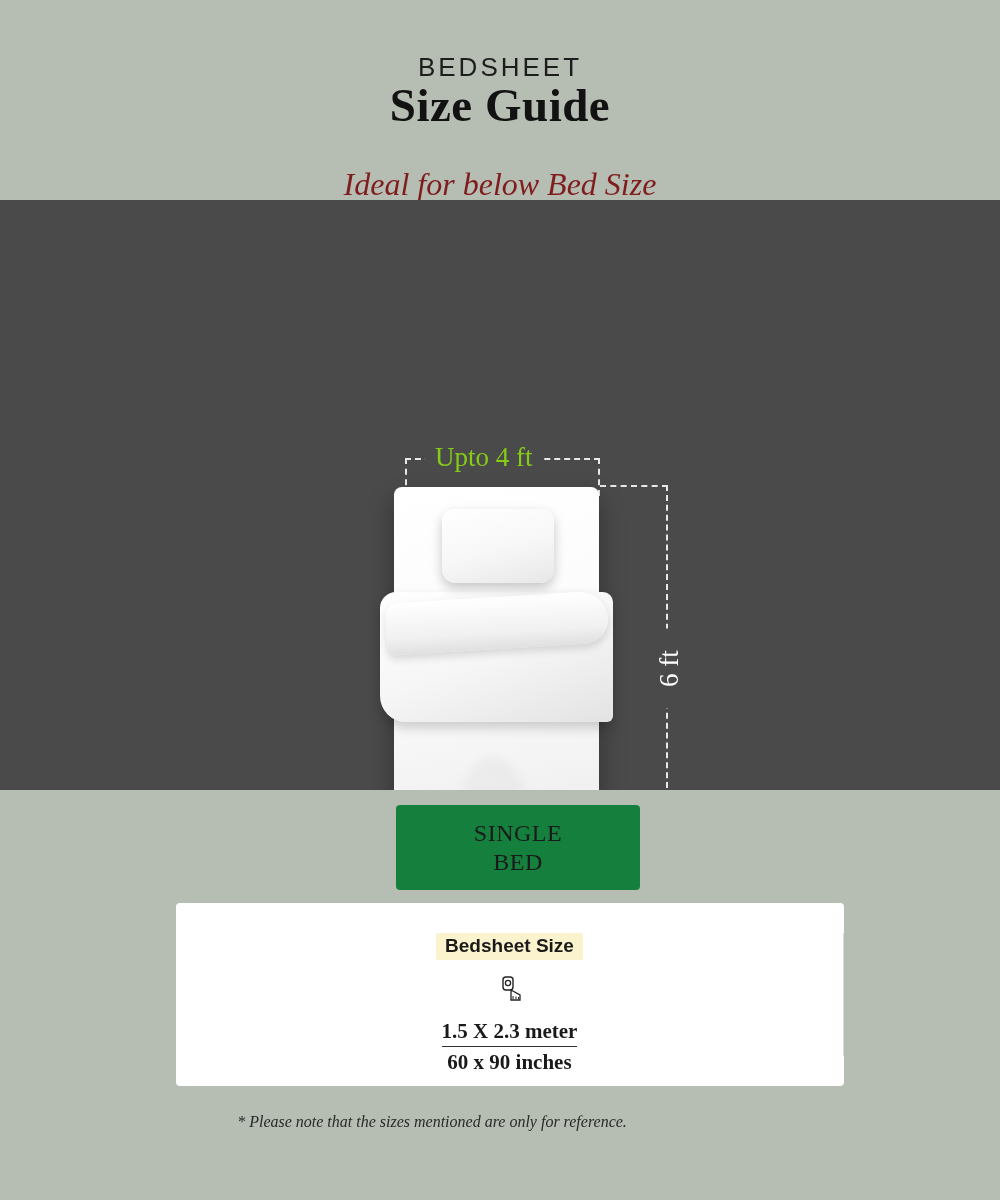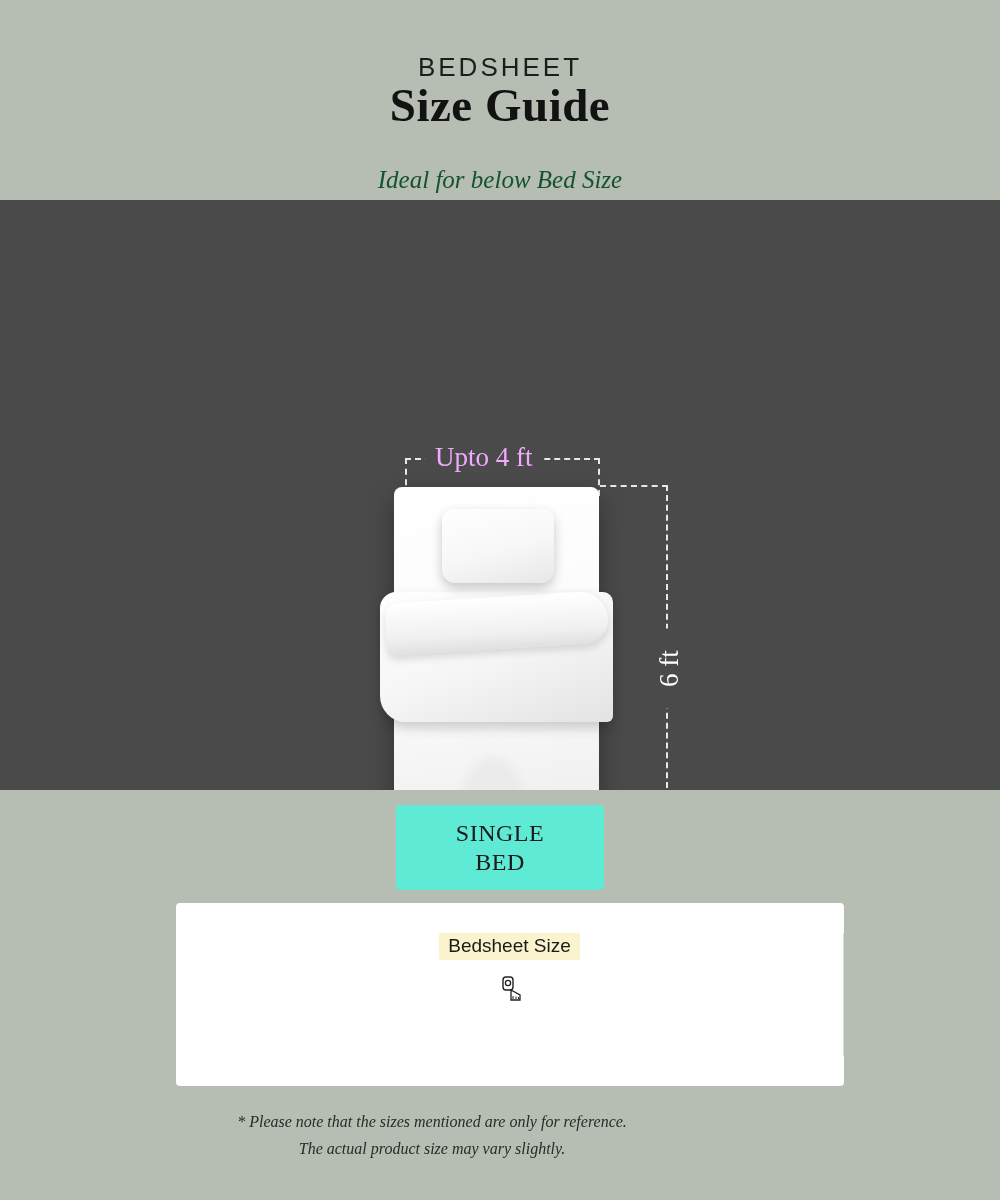--- a/index.html
+++ b/index.html
@@ -44,23 +44,23 @@
     font-weight: 700;
     color: #121212;
     letter-spacing: 0.5px;
   }
   .subtitle {
     position: absolute;
     top: 166px;
     left: 0;
     width: 1000px;
     font-family: "Liberation Serif", serif;
-    font-size: 25px;
+    font-size: 32px;
     font-style: italic;
-    color: #14532d;
+    color: #7f1d1d;
   }
 
   
   .panel {
     position: absolute;
     top: 200px;
     left: 0;
     width: 1000px;
     height: 590px;
     background: #4a4a4a;
@@ -78,21 +78,21 @@
     border-top: 2px dashed #e8e8e8;
     border-right: 2px dashed #e8e8e8;
     box-sizing: border-box;
   }
   .label-width {
     position: absolute;
     left: 425px;
     top: 240px;
     padding: 0 10px;
     background: #4a4a4a;
-    color: #f0abfc;
+    color: #84cc16;
     font-family: "Liberation Serif", serif;
     font-size: 27px;
     line-height: 34px;
   }
   .guide-right {
     position: absolute;
     left: 600px;
     top: 285px;
     width: 68px;
     height: 412px;
@@ -173,23 +173,23 @@
     background: linear-gradient(180deg, rgba(0,0,0,0.035), rgba(0,0,0,0));
     border-radius: 50%;
     filter: blur(4px);
   }
 
   
   .bedtype-card {
     position: absolute;
     left: 396px;
     top: 805px;
-    width: 208px;
+    width: 244px;
     height: 85px;
-    background: #5eead4;
+    background: #15803d;
     border-radius: 4px;
     display: flex;
     flex-direction: column;
     align-items: center;
     justify-content: center;
   }
   .bedtype-card span {
     font-family: "Liberation Serif", serif;
     font-size: 24px;
     color: #1a1a1a;
@@ -208,20 +208,21 @@
     border-radius: 4px;
     display: flex;
   }
   .spec-col {
     flex: 1;
     display: flex;
     flex-direction: column;
     align-items: center;
     padding-top: 30px;
     box-sizing: border-box;
+    font-weight: bold;
   }
   .spec-divider {
     width: 1px;
     background: #d9d9d9;
     margin: 30px 0;
   }
   .spec-label {
     font-family: "Liberation Sans", sans-serif;
     font-size: 19px;
     color: #1a1a1a;
@@ -310,23 +311,26 @@
     <div class="spec-icon">
       <svg width="30" height="30" viewBox="0 0 30 30">
         <rect x="8" y="3" width="10" height="13" rx="3" fill="none" stroke="#222" stroke-width="1.4"></rect>
         <circle cx="13" cy="9" r="2.6" fill="none" stroke="#222" stroke-width="1.3"></circle>
         <path d="M16 16 L25 21 L25 26 L16 26 Z" fill="none" stroke="#222" stroke-width="1.3"></path>
         <line x1="18" y1="22" x2="18" y2="25" stroke="#222" stroke-width="1"></line>
         <line x1="21" y1="22.5" x2="21" y2="25" stroke="#222" stroke-width="1"></line>
         <line x1="23.5" y1="23" x2="23.5" y2="25" stroke="#222" stroke-width="1"></line>
       </svg>
     </div>
+    <div class="spec-value">
+      <span class="line1">1.5 X 2.3 meter</span>
+      <span class="line2">60 x 90 inches</span>
+    </div>
   </div>
 
   <div class="spec-divider"></div>
 
 
 </div>
 
 <div class="footnote">
   <div>* Please note that the sizes mentioned are only for reference.</div>
-  <div>The actual product size may vary slightly.</div>
 </div>
 
 </body></html>

